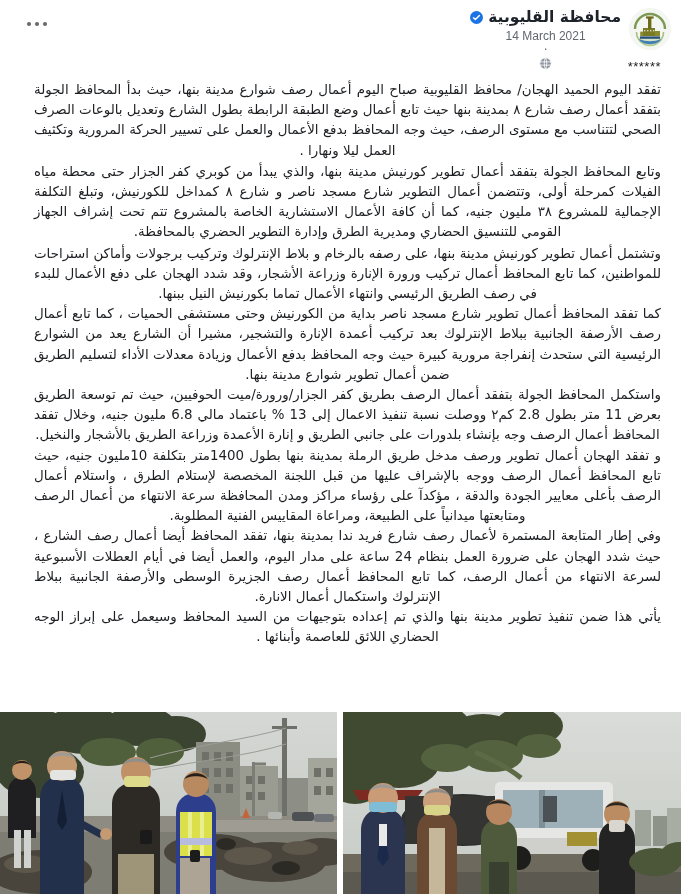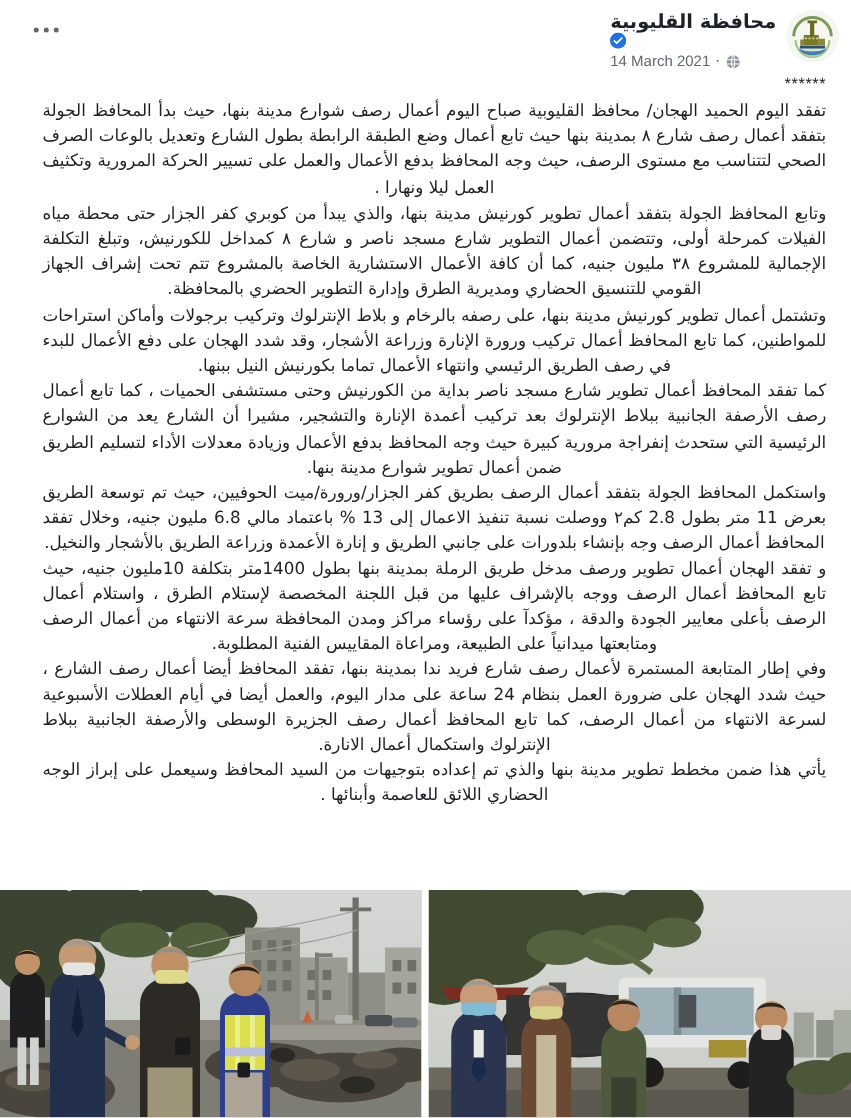--- a/index.html
+++ b/index.html
@@ -46,41 +46,41 @@
 
   .header-text {
     margin-right: 8px;
     display: flex;
     flex-direction: column;
     justify-content: flex-start;
     padding-top: 2px;
   }
   .name-row {
     display: flex;
-    flex-direction: column;
-    align-items: flex-end;
+    flex-direction: row;
+    align-items: center;
     line-height: 18px;
   }
   .page-name {
     font-size: 15.5px;
     font-weight: bold;
     color: #1d2129;
     letter-spacing: 0;
     white-space: nowrap;
   }
   .verified-badge {
     width: 13px;
     height: 13px;
     margin-right: 5px;
     flex: 0 0 13px;
     display: block;
   }
   .meta-row {
     display: flex;
-    flex-direction: row;
+    flex-direction: column;
     align-items: center;
     margin-top: 3px;
     direction: ltr;
   }
   .meta-date {
     font-size: 12px;
     color: #606770;
     font-family: "Liberation Sans", sans-serif;
     white-space: nowrap;
   }
@@ -222,21 +222,21 @@
 
   <div class="post-body">
     <div class="stars">******</div>
     <p class="para">تفقد اليوم الحميد الهجان/ محافظ القليوبية صباح اليوم أعمال رصف شوارع مدينة بنها، حيث بدأ المحافظ الجولة بتفقد أعمال رصف شارع ٨ بمدينة بنها حيث تابع أعمال وضع الطبقة الرابطة بطول الشارع وتعديل بالوعات الصرف الصحي لتتناسب مع مستوى الرصف، حيث وجه المحافظ بدفع الأعمال والعمل على تسيير الحركة المرورية وتكثيف العمل ليلا ونهارا .</p>
     <p class="para">وتابع المحافظ الجولة بتفقد أعمال تطوير كورنيش مدينة بنها، والذي  يبدأ من كوبري كفر الجزار حتى محطة مياه الفيلات كمرحلة أولى، وتتضمن أعمال التطوير شارع مسجد ناصر و شارع ٨ كمداخل للكورنيش، وتبلغ التكلفة الإجمالية للمشروع ٣٨ مليون جنيه، كما أن كافة الأعمال الاستشارية الخاصة بالمشروع تتم تحت إشراف الجهاز القومي للتنسيق الحضاري ومديرية الطرق وإدارة التطوير الحضري بالمحافظة.</p>
     <p class="para tight">وتشتمل أعمال تطوير كورنيش مدينة بنها، على رصفه بالرخام و بلاط الإنترلوك وتركيب برجولات وأماكن استراحات للمواطنين، كما تابع المحافظ أعمال تركيب ورورة الإنارة وزراعة الأشجار، وقد شدد الهجان على دفع الأعمال للبدء في رصف الطريق الرئيسي وانتهاء الأعمال تماما بكورنيش النيل ببنها.</p>
     <p class="para tight">كما تفقد المحافظ أعمال تطوير شارع  مسجد ناصر بداية من الكورنيش وحتى مستشفى الحميات ، كما تابع أعمال رصف الأرصفة الجانبية ببلاط الإنترلوك بعد تركيب أعمدة الإنارة والتشجير، مشيرا أن الشارع يعد من الشوارع الرئيسية التي ستحدث إنفراجة مرورية كبيرة حيث وجه المحافظ بدفع الأعمال وزيادة معدلات الأداء لتسليم الطريق ضمن أعمال تطوير شوارع مدينة بنها.</p>
     <p class="para tight">واستكمل المحافظ الجولة بتفقد أعمال الرصف بطريق كفر الجزار/ورورة/ميت الحوفيين، حيث تم توسعة الطريق بعرض 11 متر بطول 2.8 كم٢ ووصلت نسبة تنفيذ الاعمال إلى 13 % باعتماد مالي 6.8 مليون جنيه، وخلال تفقد المحافظ أعمال الرصف وجه بإنشاء بلدورات على جانبي الطريق و إنارة الأعمدة وزراعة الطريق بالأشجار والنخيل.</p>
     <p class="para tight">و تفقد الهجان أعمال تطوير ورصف مدخل طريق الرملة بمدينة بنها بطول 1400متر بتكلفة 10مليون جنيه، حيث تابع المحافظ أعمال الرصف ووجه بالإشراف عليها من قبل اللجنة المخصصة لإستلام الطرق ، واستلام أعمال الرصف بأعلى معايير الجودة والدقة ، مؤكدآ على رؤساء مراكز ومدن المحافظة سرعة الانتهاء من أعمال الرصف ومتابعتها ميدانياً على الطبيعة، ومراعاة المقاييس الفنية المطلوبة.</p>
     <p class="para tight">وفي إطار المتابعة المستمرة لأعمال رصف شارع فريد ندا بمدينة بنها، تفقد المحافظ أيضا أعمال رصف الشارع ، حيث شدد الهجان على ضرورة العمل بنظام 24 ساعة على مدار اليوم، والعمل أيضا في أيام العطلات الأسبوعية لسرعة الانتهاء من أعمال الرصف، كما تابع المحافظ أعمال رصف الجزيرة الوسطى والأرصفة الجانبية ببلاط الإنترلوك واستكمال أعمال الانارة.</p>
-    <p class="para tight">يأتي هذا ضمن مخطط تطوير مدينة بنها والذي تم إعداده بتوجيهات من السيد المحافظ وسيعمل على إبراز الوجه الحضاري اللائق للعاصمة وأبنائها .</p>
+    <p class="para tight">يأتي هذا ضمن تنفيذ تطوير مدينة بنها والذي تم إعداده بتوجيهات من السيد المحافظ وسيعمل على إبراز الوجه الحضاري اللائق للعاصمة وأبنائها .</p>
   </div>
 
   <div class="photo-grid">
 
     <div class="photo left">
       <svg viewBox="0 0 338 182" preserveAspectRatio="none" xmlns="http://www.w3.org/2000/svg">
         <defs>
           <linearGradient id="sky1" x1="0" y1="0" x2="0" y2="1">
             <stop offset="0" stop-color="#d9dcd8"></stop>
               <stop offset="1" stop-color="#c6cac4"></stop>

